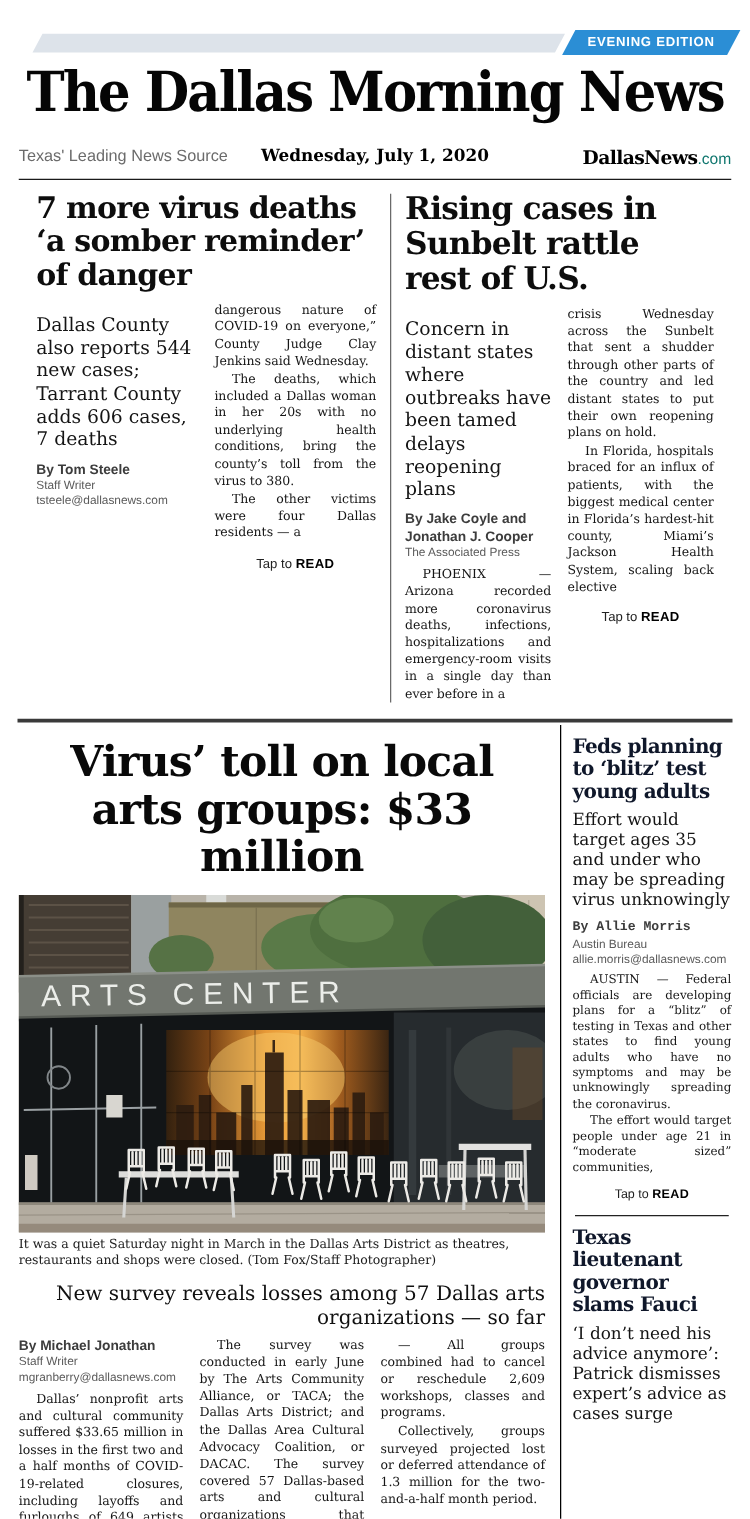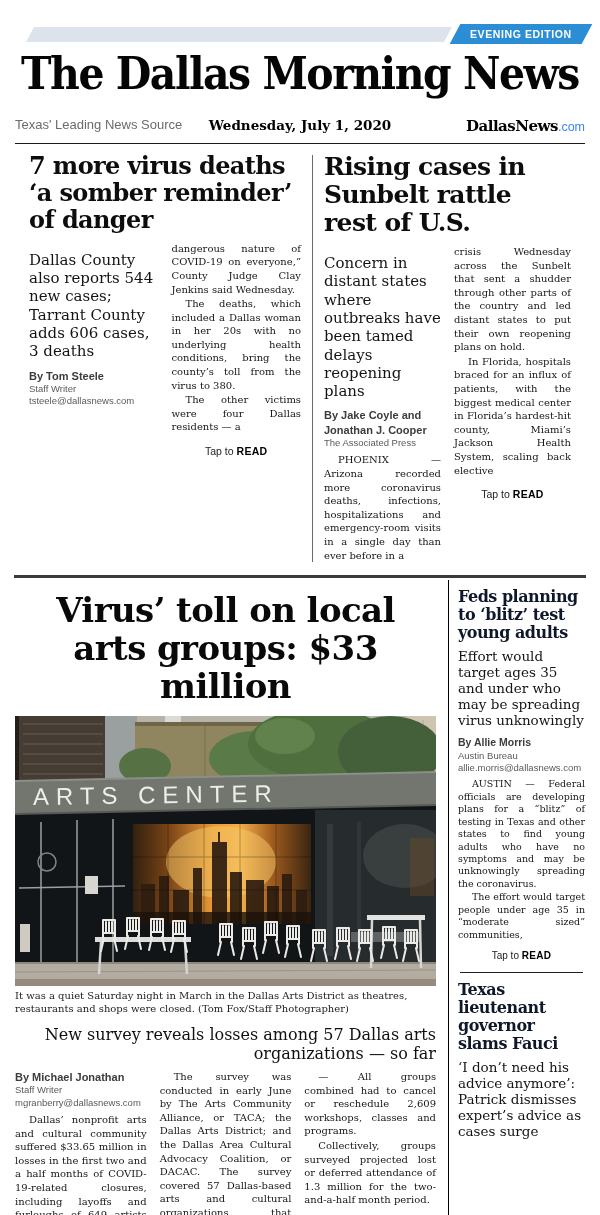--- a/index.html
+++ b/index.html
@@ -17,21 +17,21 @@
   .edition-badge span { transform:skewX(28deg); color:#fff;
     font:700 10.5px "Liberation Sans", sans-serif; letter-spacing:.6px; white-space:nowrap; }
   
   .masthead { text-align:center; font-weight:700; font-size:41px; letter-spacing:-1.5px;
     margin-top:8px; line-height:1.1; transform:scaleY(1.08); color:#050505; }
   .info-row { display:flex; align-items:flex-start; padding:0 15px; margin-top:20px; }
   .info-row > * { flex:1; }
   .tagline { font:13px "Liberation Sans", sans-serif; color:#6b6b6b; text-align:left; }
   .issue-date { font-weight:700; font-size:13.5px; text-align:center; color:#000; }
   .site { text-align:right; font-weight:700; font-size:15px; letter-spacing:-.5px; color:#000; }
-  .site .tld { font:400 12.5px "Liberation Sans", sans-serif; color:#3b82f6; letter-spacing:0; }
+  .site .tld { font:400 12.5px "Liberation Sans", sans-serif; color:#0f766e; letter-spacing:0; }
   hr.thin { border:0; border-top:1.6px solid #1a1a1a; margin:8px 15px 0; }
   
   .h-top { font-size:24px; line-height:1.12; font-weight:700; letter-spacing:-.6px; color:#0d0d0d; }
   .subhead { font-size:15px; line-height:1.22; font-weight:400; margin-top:9px; color:#141414; }
   .byline { margin-top:8px; font-family:"Liberation Sans", sans-serif; }
   .by-name { font-weight:700; font-size:11px; color:#3c3c3c; line-height:1.3; }
   .by-role, .by-email { font-size:9.5px; color:#5a5a5a; line-height:1.3; }
   .body-p { font-size:10px; line-height:1.36; text-align:justify; color:#161616; }
   .body-p.indent { text-indent:14px; }
   .body-p + .body-p { margin-top:1px; }
@@ -54,21 +54,21 @@
     text-align:center; max-width:402px; margin:13px auto 11px; color:#090909; }
   .photo { display:block; width:421px; height:270px; background:#b8b3a9; }
   .caption { font-size:10px; line-height:1.28; margin-top:4px; color:#1c1c1c; }
   .h-sub-main { text-align:right; font-size:16px; font-weight:400; margin:9px 0 7px; color:#101010; }
   .cols3 { display:flex; gap:13px; }
   .cols3 > div { flex:1; min-width:0; }
   
   .h-side { font-size:16px; line-height:1.13; font-weight:700; letter-spacing:-.5px; margin-top:8px; color:#0f172a; }
   .side-subhead { font-size:13.5px; line-height:1.18; font-weight:400; margin-top:7px; color:#141414; }
   .side-col .byline { margin-top:7px; }
-  .side-col .by-name { font-size:10.5px; }
+  .side-col .by-name { font-size:10.5px;font-family:Liberation Mono, monospace; }
   .side-col .body-p { font-size:9.5px; line-height:1.31; }
   .side-col .tap { margin-top:9px; font-size:10px; }
   hr.side-div { border:0; border-top:1.6px solid #222; margin:11px 2px 0; }
   .mt4 { margin-top:4px; }
 </style>
 </head>
 <body>
 
 <div class="badge-row">
   <div class="badge-stripe"></div>
@@ -84,21 +84,21 @@
   <span class="site"><span>DallasNews</span><span class="tld">.com</span></span>
 </div>
 <hr class="thin">
 
 <div class="top-section">
 
   <div class="art-tl">
     <div class="h-top">7 more virus deaths ‘a somber reminder’ of danger</div>
     <div class="cols2">
       <div>
-        <div class="subhead">Dallas County also reports 544 new cases; Tarrant County adds 606 cases, 3 deaths</div>
+        <div class="subhead">Dallas County also reports 544 new cases; Tarrant County adds 606 cases, 7 deaths</div>
         <div class="byline">
           <div class="by-name">By Tom Steele</div>
           <div class="by-role">Staff Writer</div>
           <div class="by-email">tsteele@dallasnews.com</div>
         </div>
       </div>
       <div>
         <p class="body-p">dangerous nature of COVID-19 on everyone,” County Judge Clay Jenkins said Wednesday.</p>
         <p class="body-p indent">The deaths, which included a Dallas woman in her 20s with no underlying health conditions, bring the county’s toll from the virus to 380.</p>
         <p class="body-p indent">The other victims were four Dallas residents — a</p>
@@ -287,21 +287,21 @@
 
     <div>
       <div class="h-side">Feds planning to ‘blitz’ test young adults</div>
       <div class="side-subhead">Effort would target ages 35 and under who may be spreading virus unknowingly</div>
       <div class="byline">
         <div class="by-name">By Allie Morris</div>
         <div class="by-role">Austin Bureau</div>
         <div class="by-email">allie.morris@dallasnews.com</div>
       </div>
       <p class="body-p indent mt4">AUSTIN — Federal officials are developing plans for a “blitz” of testing in Texas and other states to find young adults who have no symptoms and may be unknowingly spreading the coronavirus.</p>
-      <p class="body-p indent">The effort would target people under age 35 in “moderate sized” communities,</p>
+      <p class="body-p indent">The effort would target people under age 21 in “moderate sized” communities,</p>
       <div class="tap"><span>Tap to </span><b>READ</b></div>
     </div>
 
     <hr class="side-div">
 
     <div>
       <div class="h-side">Texas lieutenant governor slams Fauci</div>
       <div class="side-subhead">‘I don’t need his advice anymore’: Patrick dismisses expert’s advice as cases surge</div>
 
     </div>

